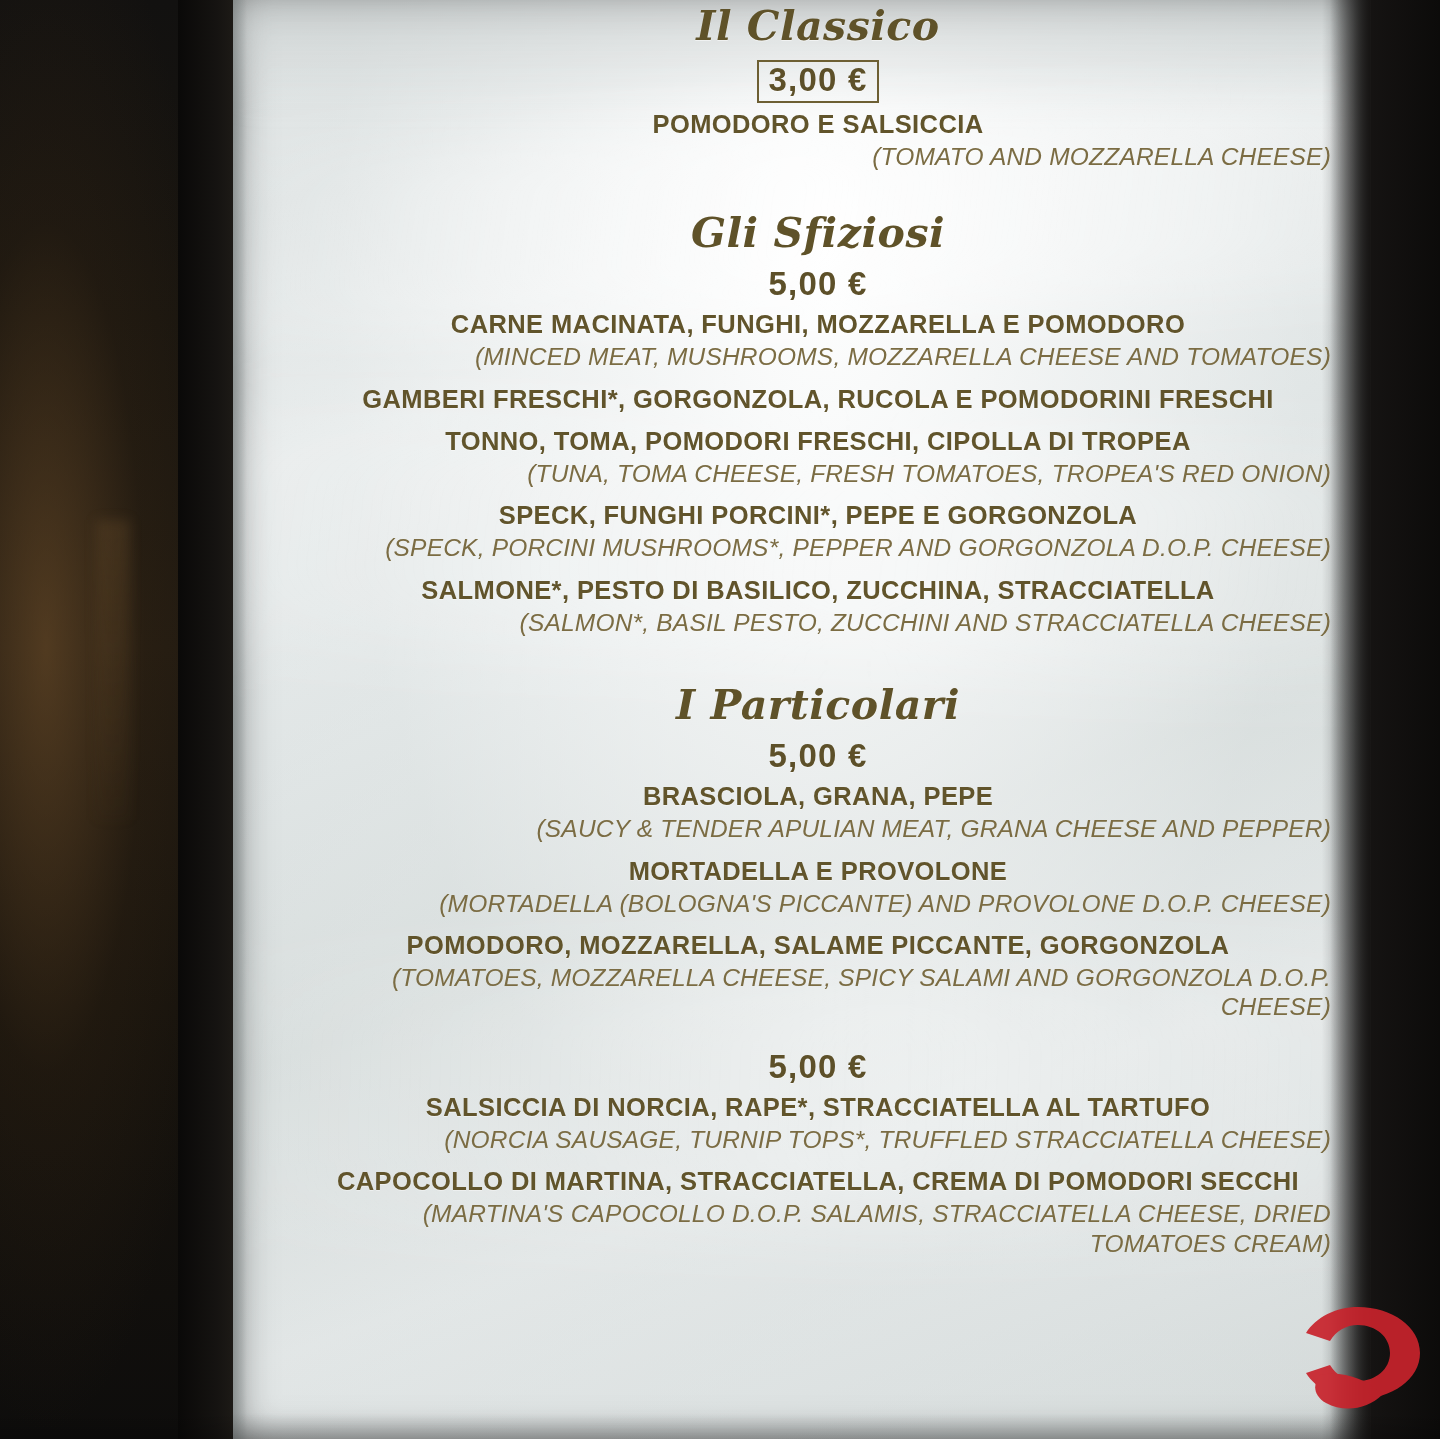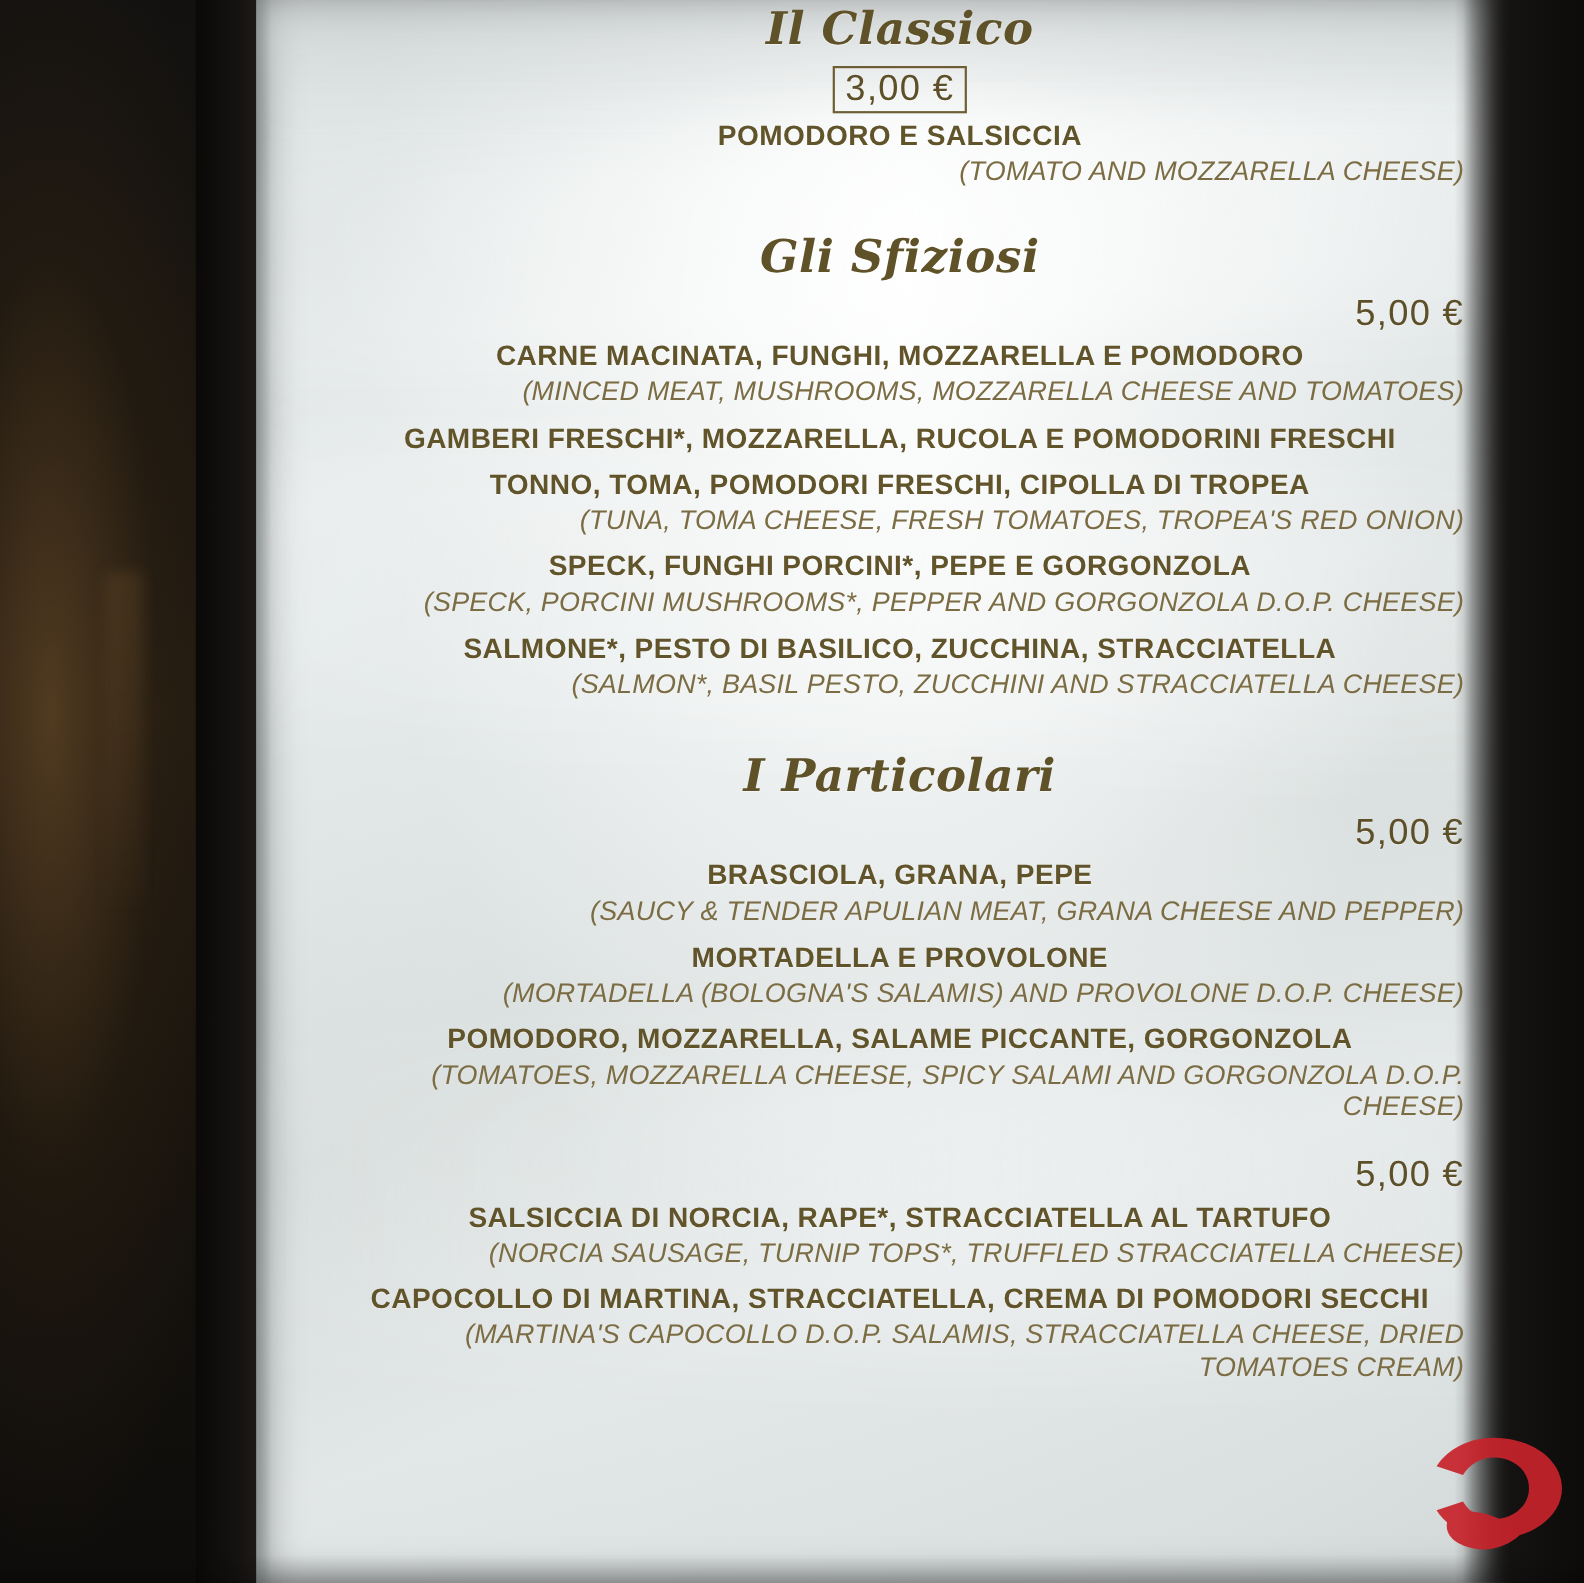--- a/index.html
+++ b/index.html
@@ -128,27 +128,26 @@
     color: #5f5229;
     letter-spacing: 0.5px;
     text-shadow: 0 1px 0 rgba(255,255,255,0.5);
   }
   .script-head.c1 { font-size: 41px; margin: 6px 0 2px; }
   .script-head.c2 { font-size: 41px; margin: 38px 0 2px; }
   .script-head.c3 { font-size: 41px; margin: 44px 0 2px; }
 
   .price {
     font-family: "Liberation Sans", sans-serif;
-    font-weight: 400;
+    font-weight: 700;
     font-size: 33px;
     color: #5d5029;
     letter-spacing: 1.2px;
     margin: 8px 0 6px;
     text-shadow: 0 1px 0 rgba(255,255,255,0.45);
-    text-align: right;
   }
   .price.boxed {
     display: inline-block;
     padding: 1px 10px 3px;
     border: 2px solid #6d5f33;
     line-height: 1.05;
   }
   .price.big { font-size: 33px; }
 
   .item { margin: 0 0 12px; }
@@ -226,21 +225,21 @@
 
       <div>
         <div class="script-head c2">Gli Sfiziosi</div>
         <div class="price">5,00 €</div>
 
         <div class="item">
           <div class="it-name">CARNE MACINATA, FUNGHI, MOZZARELLA E POMODORO</div>
           <div class="it-desc">(MINCED MEAT, MUSHROOMS, MOZZARELLA CHEESE AND TOMATOES)</div>
         </div>
         <div class="item">
-          <div class="it-name">GAMBERI FRESCHI*, MOZZARELLA, RUCOLA E POMODORINI FRESCHI</div>
+          <div class="it-name">GAMBERI FRESCHI*, GORGONZOLA, RUCOLA E POMODORINI FRESCHI</div>
         </div>
         <div class="item">
           <div class="it-name">TONNO, TOMA, POMODORI FRESCHI, CIPOLLA DI TROPEA</div>
           <div class="it-desc">(TUNA, TOMA CHEESE, FRESH TOMATOES, TROPEA'S RED ONION)</div>
         </div>
         <div class="item">
           <div class="it-name">SPECK, FUNGHI PORCINI*, PEPE E GORGONZOLA</div>
           <div class="it-desc">(SPECK, PORCINI MUSHROOMS*, PEPPER AND GORGONZOLA D.O.P. CHEESE)</div>
         </div>
         <div class="item">
@@ -252,21 +251,21 @@
       <div>
         <div class="script-head c3">I Particolari</div>
         <div class="price">5,00 €</div>
 
         <div class="item">
           <div class="it-name">BRASCIOLA, GRANA, PEPE</div>
           <div class="it-desc">(SAUCY &amp; TENDER APULIAN MEAT, GRANA CHEESE AND PEPPER)</div>
         </div>
         <div class="item">
           <div class="it-name">MORTADELLA E PROVOLONE</div>
-          <div class="it-desc">(MORTADELLA (BOLOGNA'S SALAMIS) AND PROVOLONE D.O.P. CHEESE)</div>
+          <div class="it-desc">(MORTADELLA (BOLOGNA'S PICCANTE) AND PROVOLONE D.O.P. CHEESE)</div>
         </div>
         <div class="item">
           <div class="it-name">POMODORO, MOZZARELLA, SALAME PICCANTE, GORGONZOLA</div>
           <div class="it-desc">(TOMATOES, MOZZARELLA CHEESE, SPICY SALAMI AND GORGONZOLA D.O.P. CHEESE)</div>
         </div>
 
         <div class="group sp">
           <div class="price big">5,00 €</div>
           <div class="item">
             <div class="it-name">SALSICCIA DI NORCIA, RAPE*, STRACCIATELLA AL TARTUFO</div>

